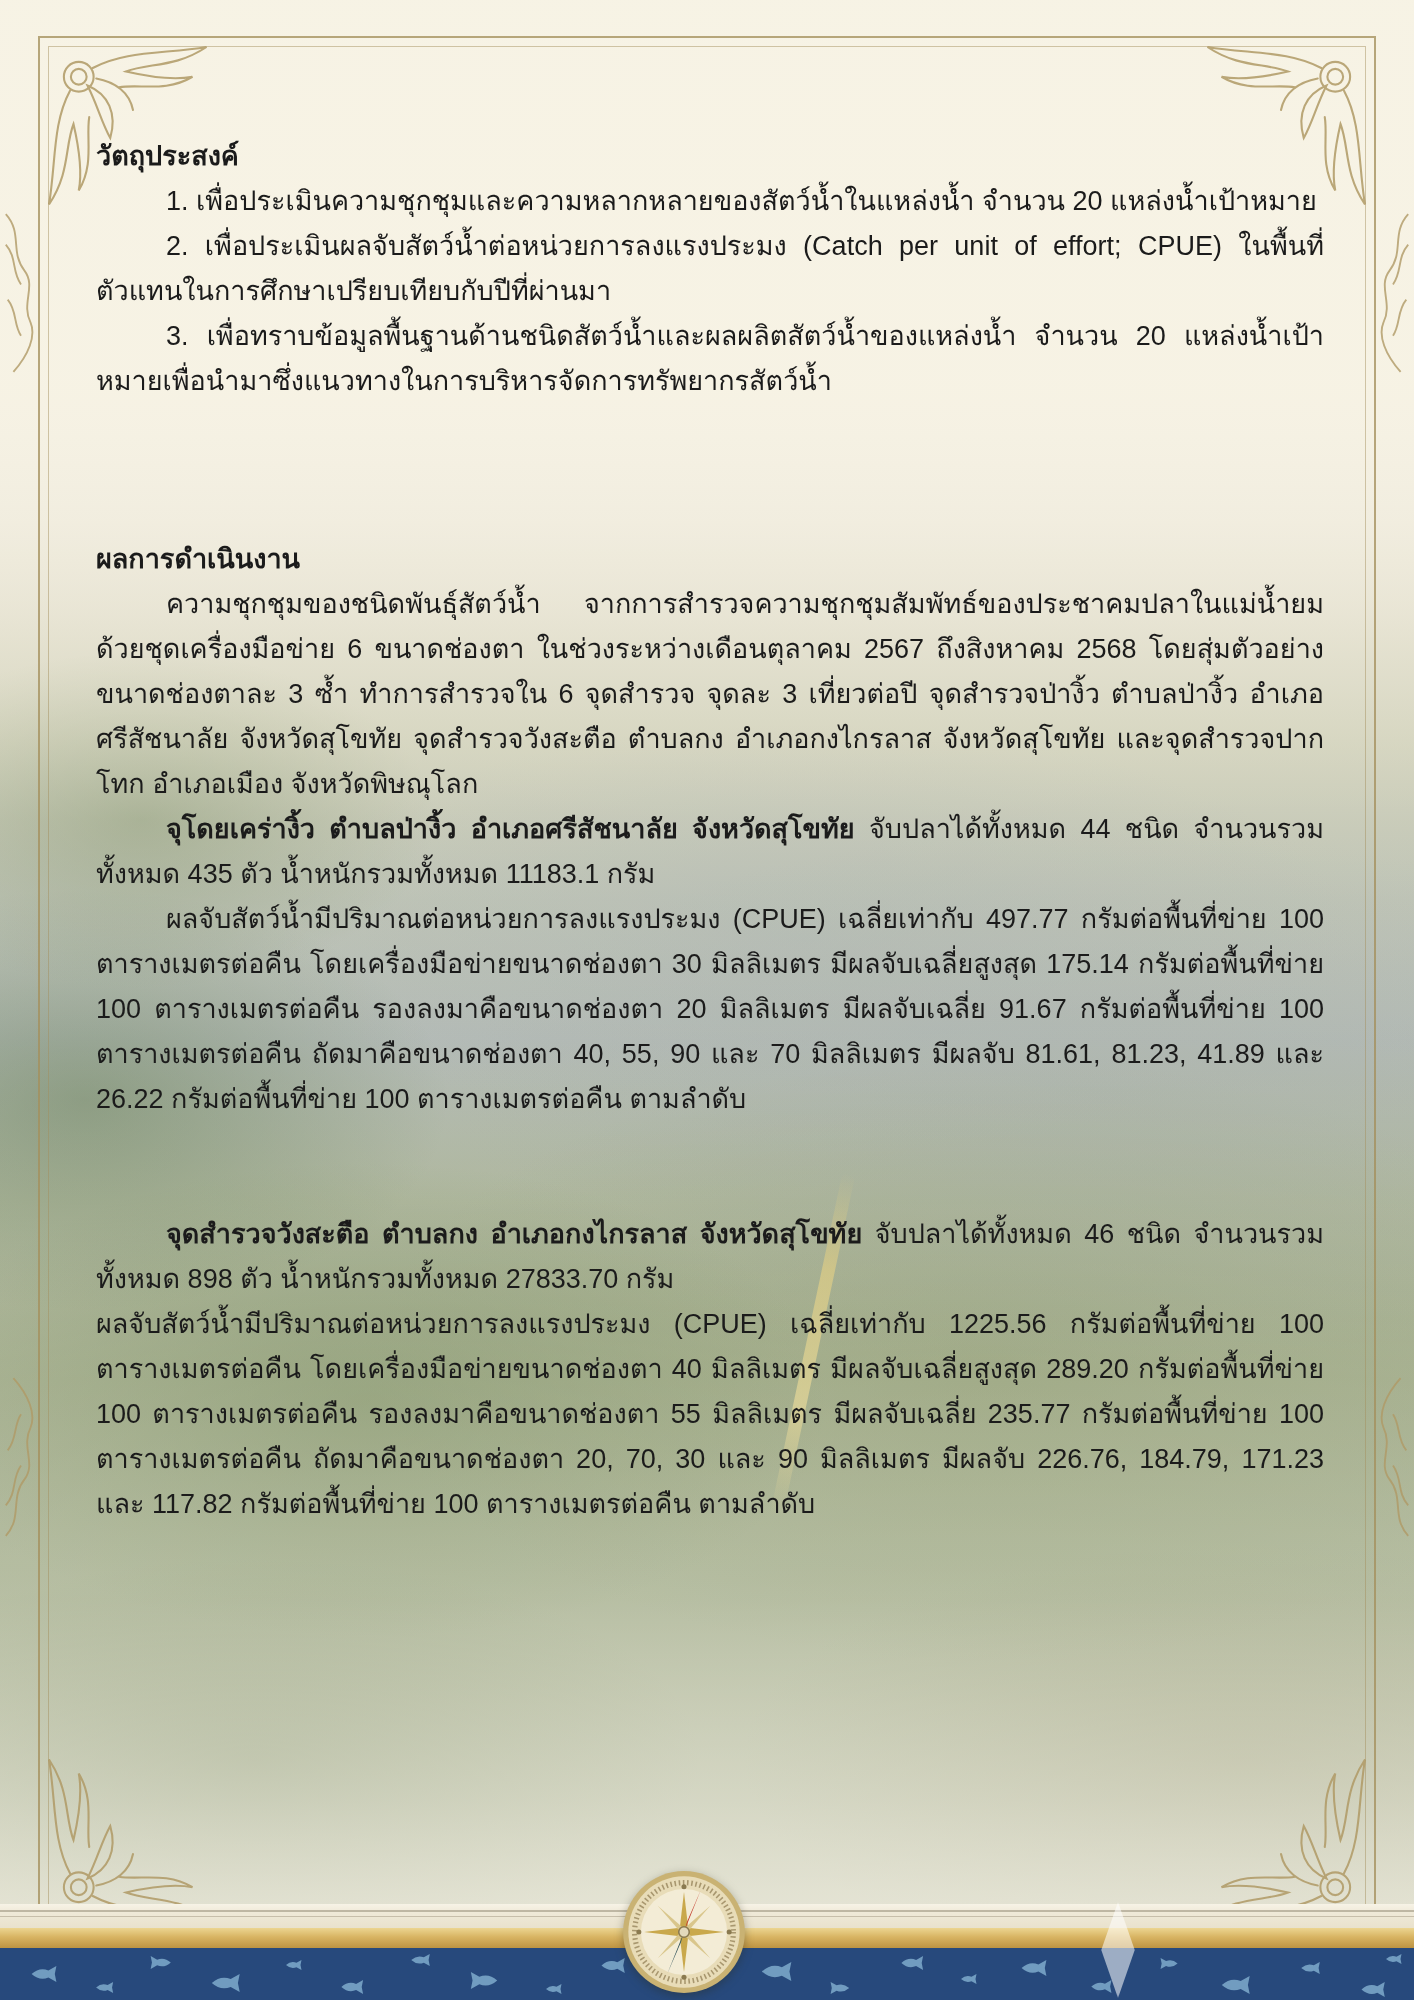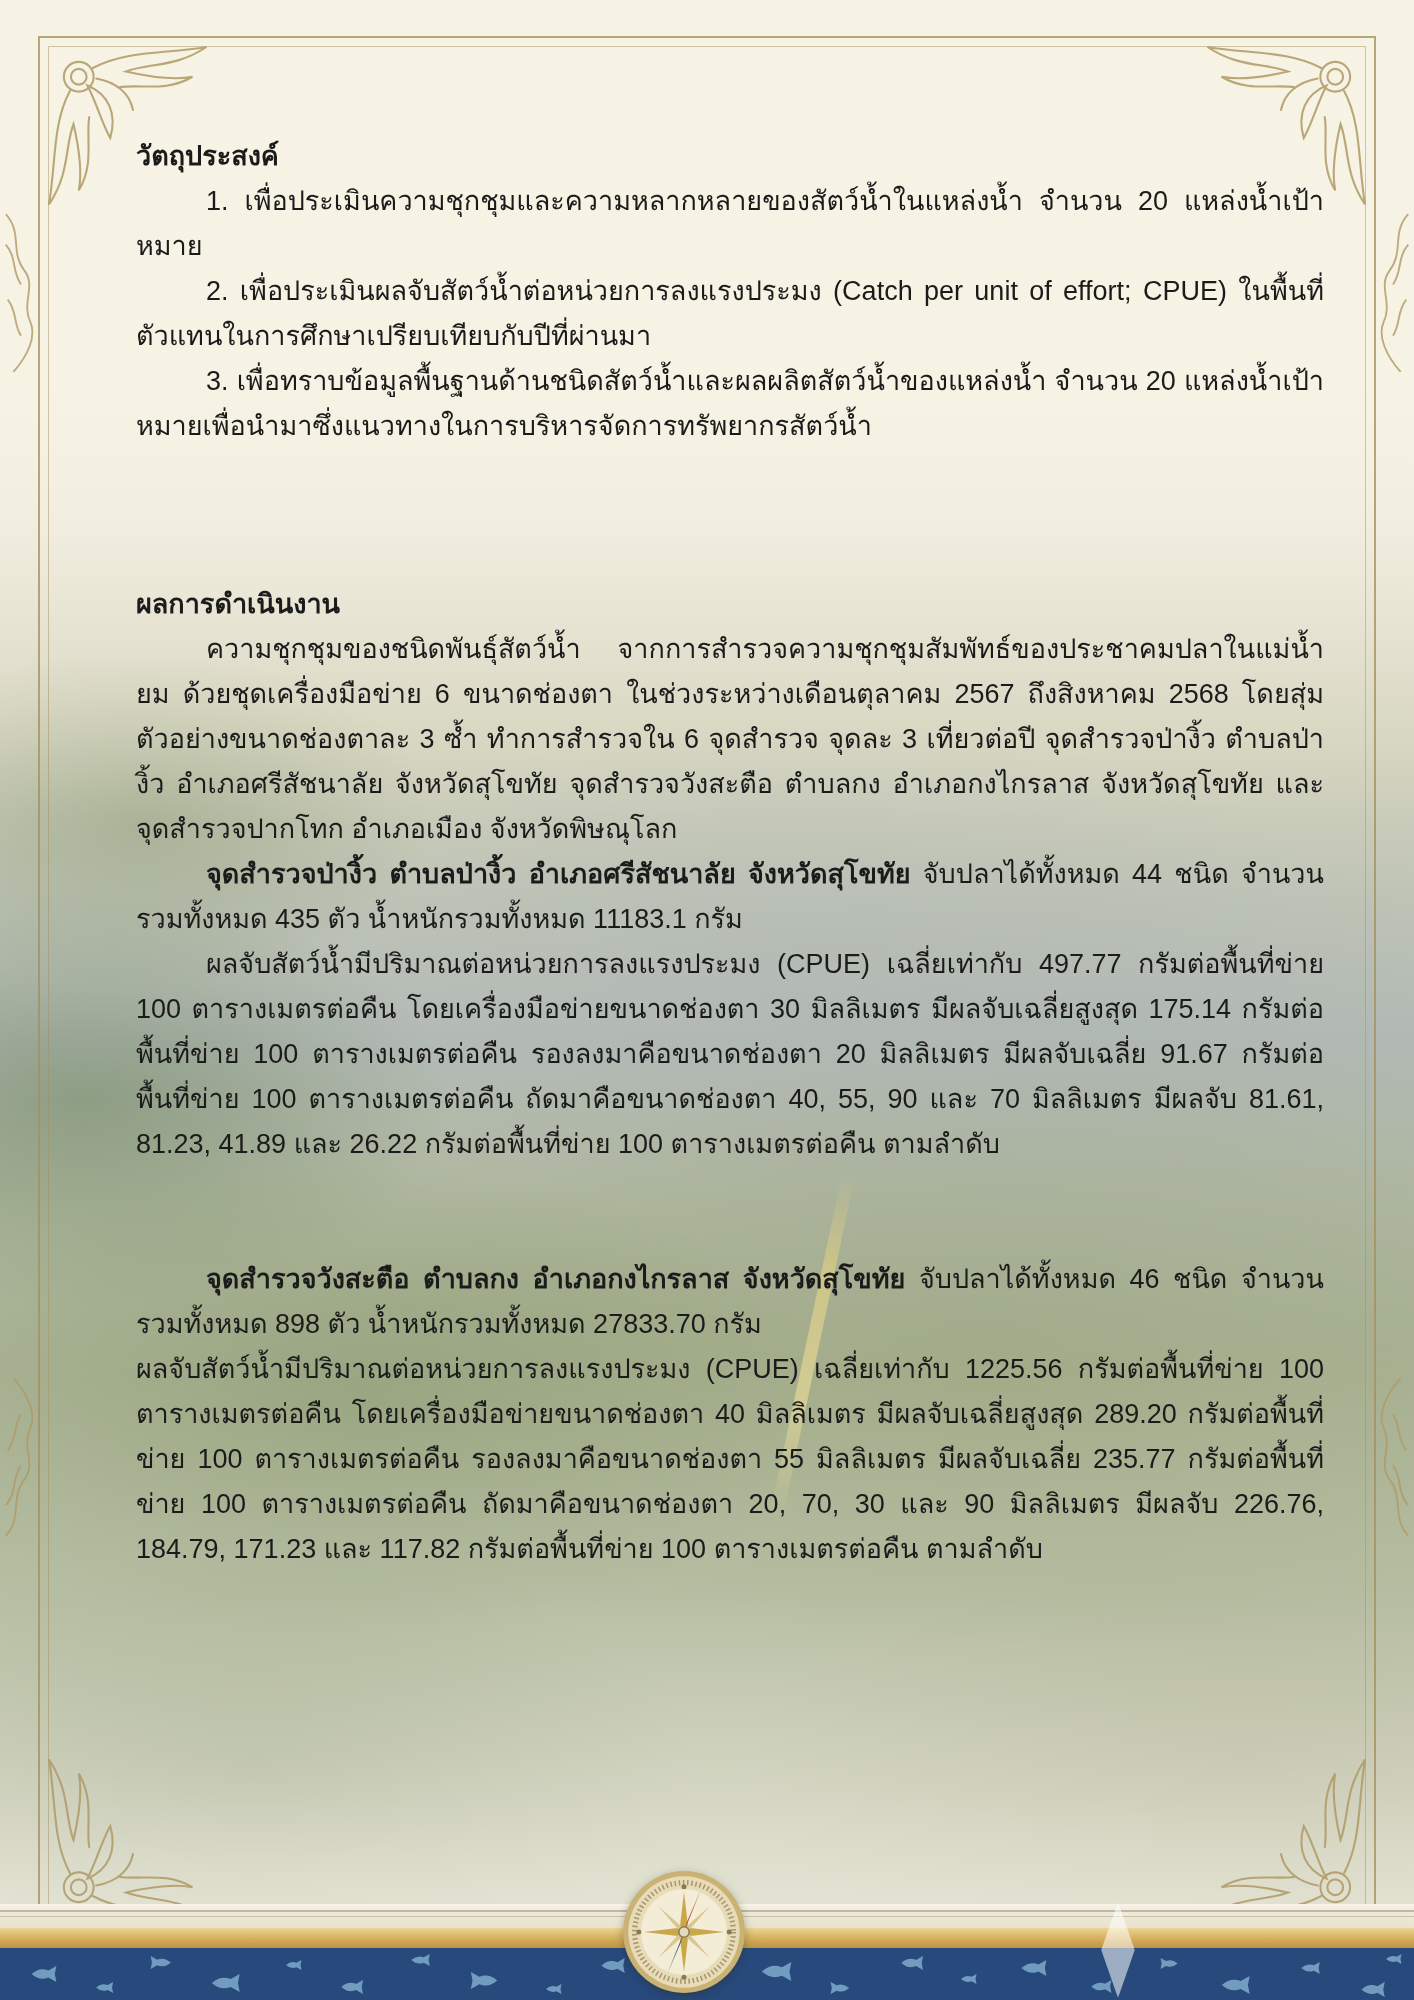--- a/index.html
+++ b/index.html
@@ -60,21 +60,20 @@
   .edge-flame svg{width:100%;height:100%;}
   .ef-lt{left:2px;top:208px;}
   .ef-rt{right:2px;top:208px;transform:scaleX(-1);}
   .ef-lb{left:2px;top:1372px;transform:scaleY(-1);}
   .ef-rb{right:2px;top:1372px;transform:scale(-1,-1);}
   
   .content{
     position:absolute;left:96px;right:90px;top:134px;
     color:#1b1b1b;font-size:27px;line-height:45px;
     text-align:justify;
-    margin-left:40px;
   }
   .content p{margin:0;text-indent:70px;}
   .content p.no-indent{text-indent:0;}
   .heading{font-weight:bold;text-indent:0 !important;}
   .heading.second{margin-top:133px !important;}
   .gap-before{margin-top:90px !important;}
   .lead{font-weight:bold;}
   
   .footer-molding{position:absolute;left:0;right:0;top:1904px;height:24px;
     background:linear-gradient(180deg,#f7f3e6 0%,#efe9d8 35%,#e9e2cd 100%);}
@@ -194,21 +193,21 @@
 
     <p class="heading">วัตถุประสงค์</p>
     <p>1. เพื่อประเมินความชุกชุมและความหลากหลายของสัตว์น้ำในแหล่งน้ำ จำนวน 20 แหล่งน้ำเป้าหมาย</p>
     <p>2. เพื่อประเมินผลจับสัตว์น้ำต่อหน่วยการลงแรงประมง (Catch per unit of effort; CPUE) ในพื้นที่ตัวแทนในการศึกษาเปรียบเทียบกับปีที่ผ่านมา</p>
     <p>3. เพื่อทราบข้อมูลพื้นฐานด้านชนิดสัตว์น้ำและผลผลิตสัตว์น้ำของแหล่งน้ำ จำนวน 20 แหล่งน้ำเป้าหมายเพื่อนำมาซึ่งแนวทางในการบริหารจัดการทรัพยากรสัตว์น้ำ</p>
 
     <p class="heading second">ผลการดำเนินงาน</p>
 
     <p>ความชุกชุมของชนิดพันธุ์สัตว์น้ำ จากการสำรวจความชุกชุมสัมพัทธ์ของประชาคมปลาในแม่น้ำยม ด้วยชุดเครื่องมือข่าย 6 ขนาดช่องตา ในช่วงระหว่างเดือนตุลาคม 2567 ถึงสิงหาคม 2568 โดยสุ่มตัวอย่างขนาดช่องตาละ 3 ซ้ำ ทำการสำรวจใน 6 จุดสำรวจ จุดละ 3 เที่ยวต่อปี จุดสำรวจป่างิ้ว ตำบลป่างิ้ว อำเภอศรีสัชนาลัย จังหวัดสุโขทัย จุดสำรวจวังสะตือ ตำบลกง อำเภอกงไกรลาส จังหวัดสุโขทัย และจุดสำรวจปากโทก อำเภอเมือง จังหวัดพิษณุโลก</p>
 
-    <p><span class="lead">จุดสำรวจป่างิ้ว ตำบลป่างิ้ว อำเภอศรีสัชนาลัย จังหวัดสุโขทัย</span><span> จับปลาได้ทั้งหมด 44 ชนิด จำนวนรวมทั้งหมด 435 ตัว น้ำหนักรวมทั้งหมด 11183.1 กรัม</span></p>
+    <p><span class="lead">จุโดยเคร่างิ้ว ตำบลป่างิ้ว อำเภอศรีสัชนาลัย จังหวัดสุโขทัย</span><span> จับปลาได้ทั้งหมด 44 ชนิด จำนวนรวมทั้งหมด 435 ตัว น้ำหนักรวมทั้งหมด 11183.1 กรัม</span></p>
 
     <p>ผลจับสัตว์น้ำมีปริมาณต่อหน่วยการลงแรงประมง (CPUE) เฉลี่ยเท่ากับ 497.77 กรัมต่อพื้นที่ข่าย 100 ตารางเมตรต่อคืน โดยเครื่องมือข่ายขนาดช่องตา 30 มิลลิเมตร มีผลจับเฉลี่ยสูงสุด 175.14 กรัมต่อพื้นที่ข่าย 100 ตารางเมตรต่อคืน รองลงมาคือขนาดช่องตา 20 มิลลิเมตร มีผลจับเฉลี่ย 91.67 กรัมต่อพื้นที่ข่าย 100 ตารางเมตรต่อคืน ถัดมาคือขนาดช่องตา 40, 55, 90 และ 70 มิลลิเมตร มีผลจับ 81.61, 81.23, 41.89 และ 26.22 กรัมต่อพื้นที่ข่าย 100 ตารางเมตรต่อคืน ตามลำดับ</p>
 
     <p class="gap-before"><span class="lead">จุดสำรวจวังสะตือ ตำบลกง อำเภอกงไกรลาส จังหวัดสุโขทัย</span><span> จับปลาได้ทั้งหมด 46 ชนิด จำนวนรวมทั้งหมด 898 ตัว น้ำหนักรวมทั้งหมด 27833.70 กรัม</span></p>
 
     <p class="no-indent">ผลจับสัตว์น้ำมีปริมาณต่อหน่วยการลงแรงประมง (CPUE) เฉลี่ยเท่ากับ 1225.56 กรัมต่อพื้นที่ข่าย 100 ตารางเมตรต่อคืน โดยเครื่องมือข่ายขนาดช่องตา 40 มิลลิเมตร มีผลจับเฉลี่ยสูงสุด 289.20 กรัมต่อพื้นที่ข่าย 100 ตารางเมตรต่อคืน รองลงมาคือขนาดช่องตา 55 มิลลิเมตร มีผลจับเฉลี่ย 235.77 กรัมต่อพื้นที่ข่าย 100 ตารางเมตรต่อคืน ถัดมาคือขนาดช่องตา 20, 70, 30 และ 90 มิลลิเมตร มีผลจับ 226.76, 184.79, 171.23 และ 117.82 กรัมต่อพื้นที่ข่าย 100 ตารางเมตรต่อคืน ตามลำดับ</p>
   </div>
 
   <div class="footer-molding"></div>
   <div class="footer-hairline1"></div>

